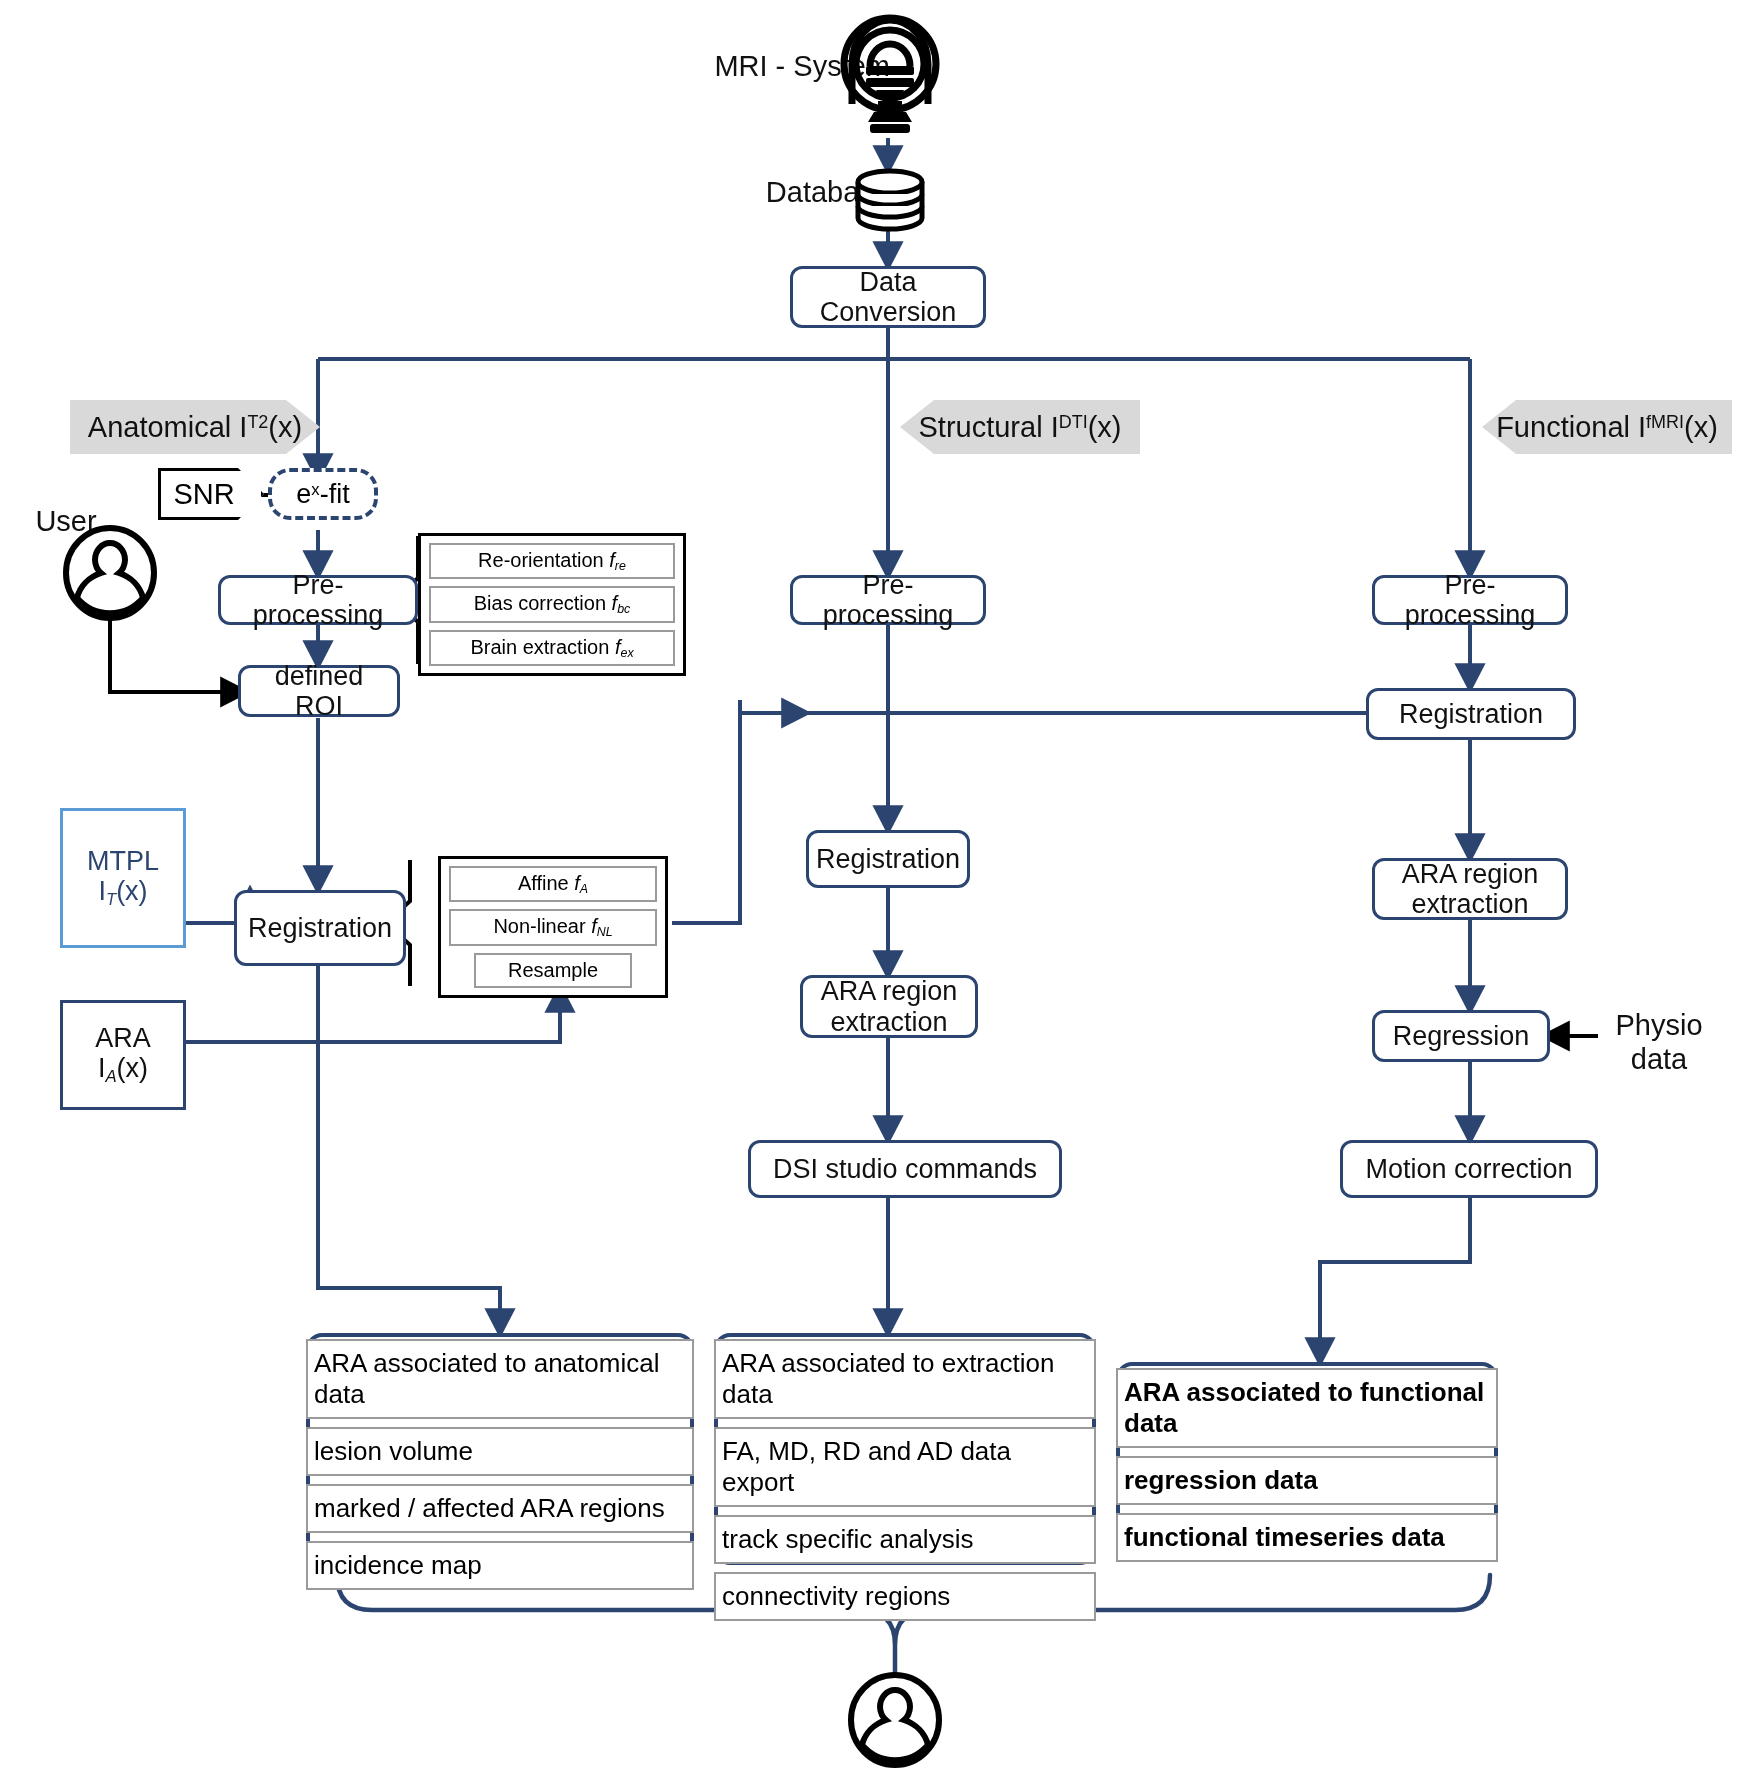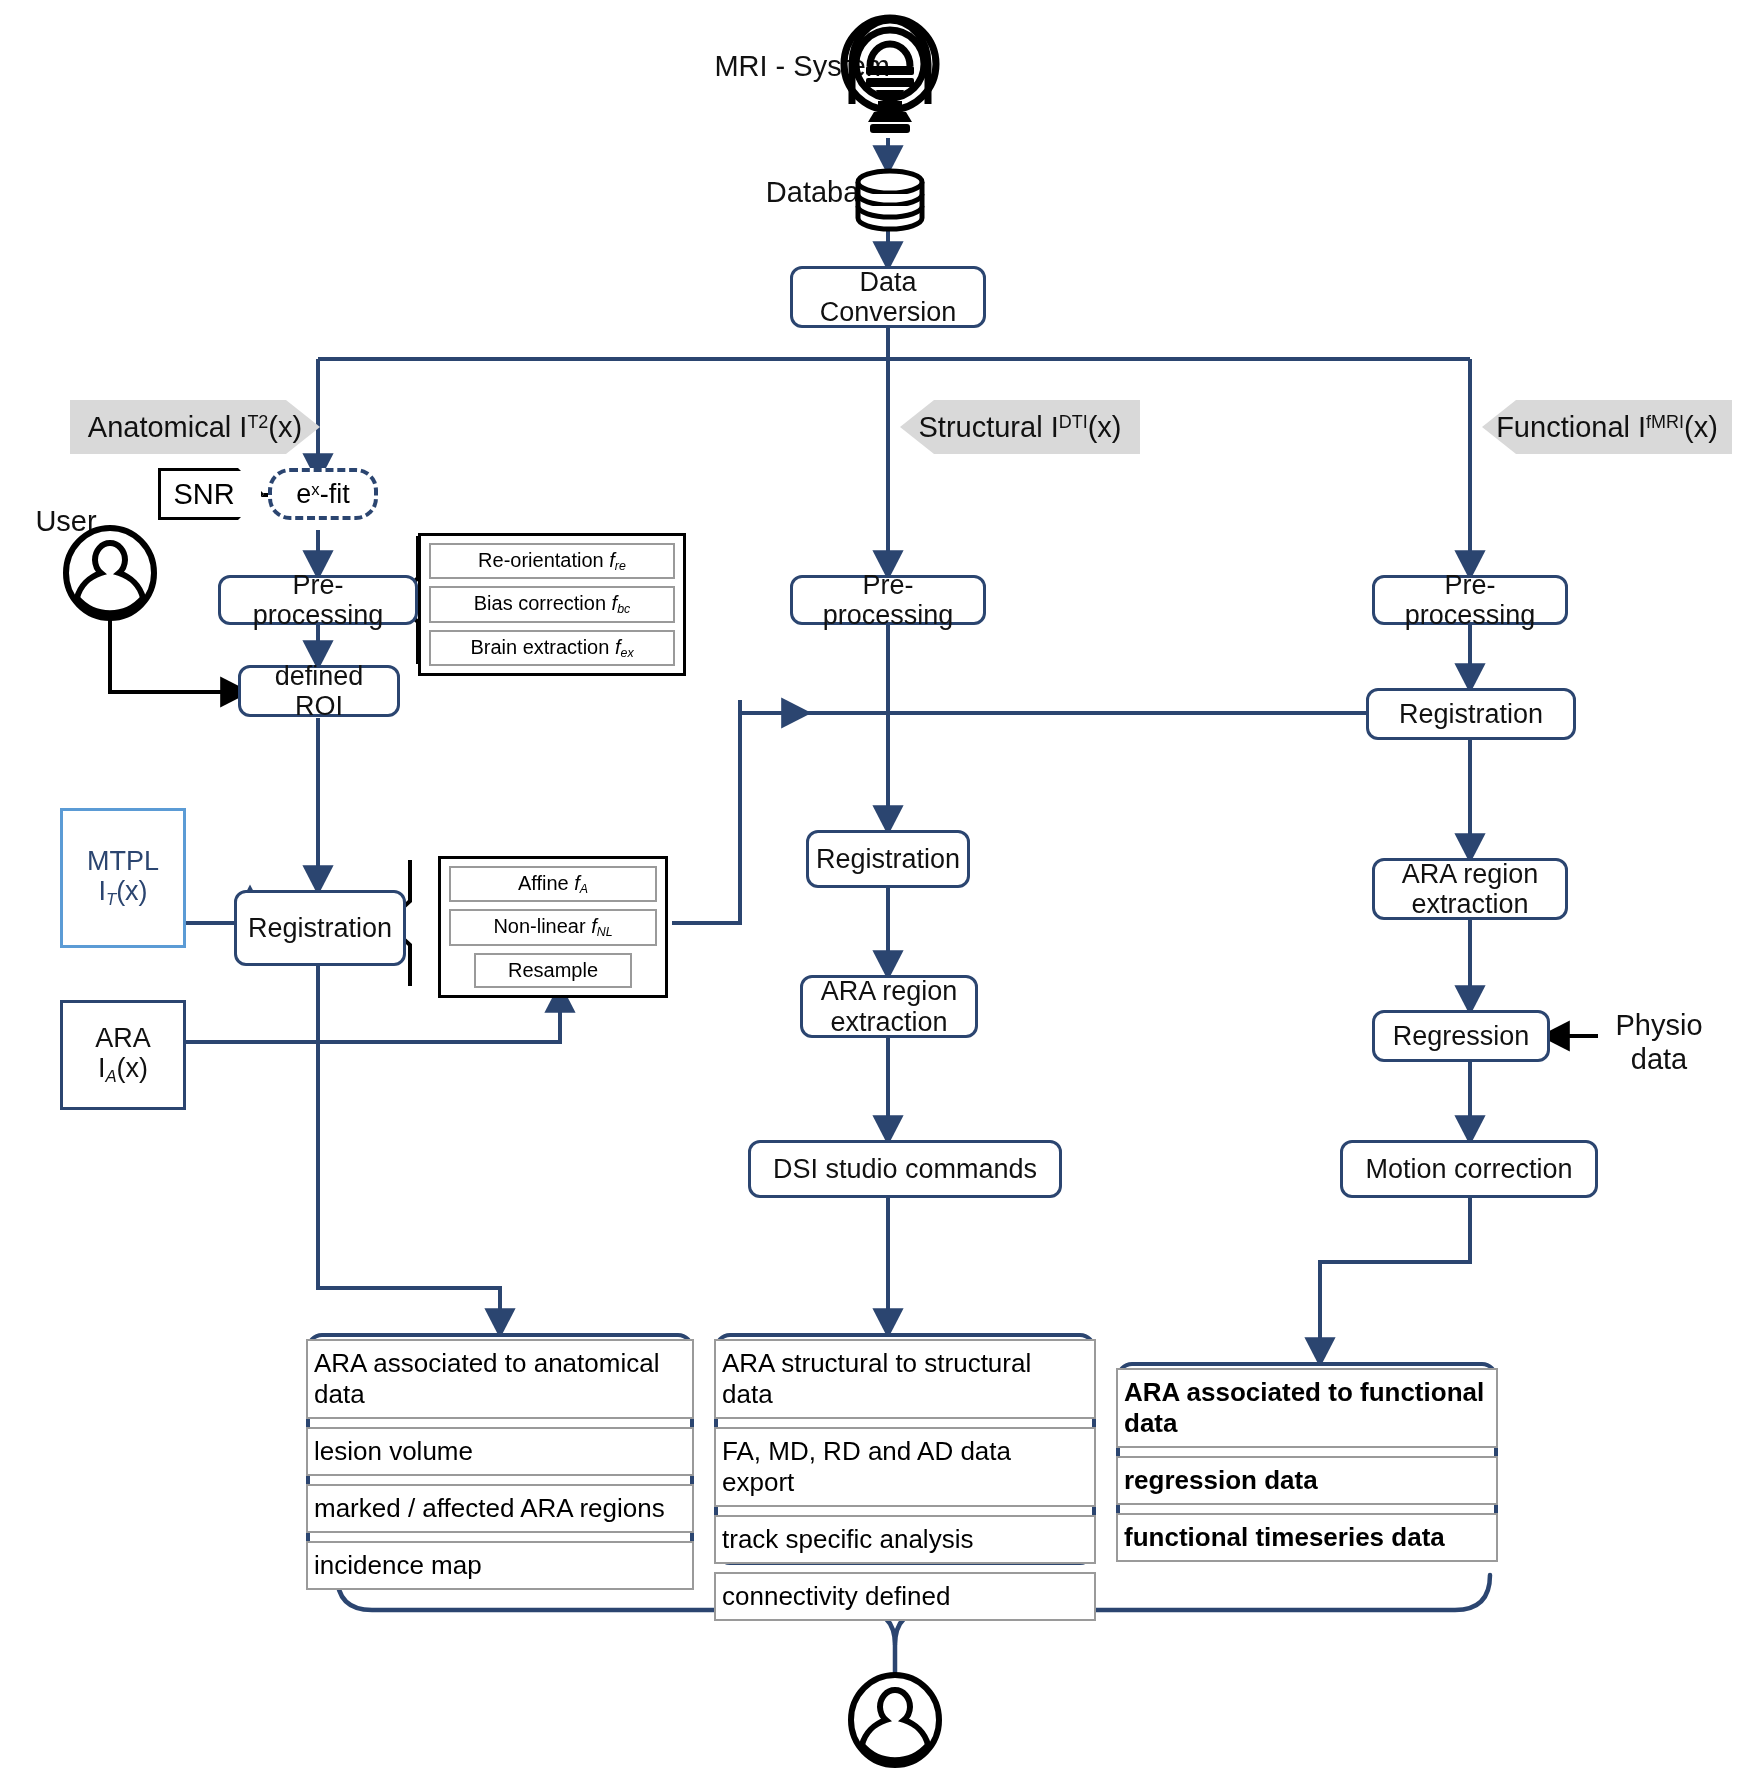--- a/index.html
+++ b/index.html
@@ -276,24 +276,24 @@
       <div class="orow">ARA associated to anatomical data</div>
       <div class="orow">lesion volume</div>
       <div class="orow">marked / affected ARA regions</div>
       <div class="orow">incidence map</div>
     </div>
   </div>
 
   <div class="stack" style="left:714px;top:1333px;width:382px;height:232px;">
     <div class="shell"></div>
     <div class="rows" style="padding-left:6px;padding-right:6px;">
-      <div class="orow">ARA structural to structural data</div>
+      <div class="orow">ARA associated to extraction data</div>
       <div class="orow">FA, MD, RD and AD data export</div>
       <div class="orow">track specific analysis</div>
-      <div class="orow">connectivity defined</div>
+      <div class="orow">connectivity regions</div>
     </div>
   </div>
 
   <div class="stack" style="left:1116px;top:1362px;width:382px;height:180px;">
     <div class="shell"></div>
     <div class="rows" style="padding-left:6px;padding-right:6px;font-weight:bold;">
       <div class="orow">ARA associated to functional data</div>
       <div class="orow">regression data</div>
       <div class="orow">functional timeseries data</div>
     </div>

